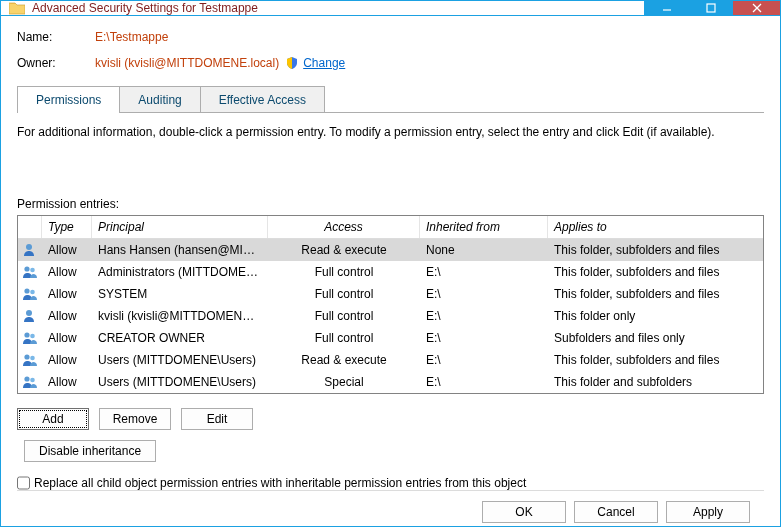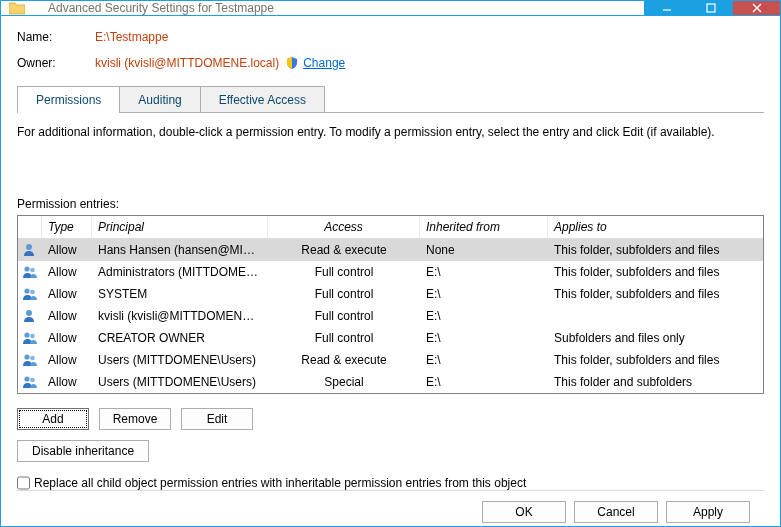--- a/index.html
+++ b/index.html
@@ -1,20 +1,20 @@
 <!DOCTYPE html>
 <html><head>
 <meta charset="utf-8">
 <style>
   * { box-sizing: border-box; font-family: "Segoe UI", Tahoma, sans-serif; font-size: 12px; }
   body { margin: 0; padding: 0; background: #fff; }
   .window { width: 781px; height: 527px; border: 1px solid #1ba1e2; position: relative; background: #fff; display: flex; flex-direction: column; }
   .titlebar { height: 30px; background: #fff; border-bottom: 1px solid #1ba1e2; display: flex; align-items: center; padding-left: 8px; }
   .titlebar .folder-icon { width: 16px; height: 14px; margin-right: 7px; }
-  .titlebar .title { flex: 1; color: #737373; margin-left: 16px; }
+  .titlebar .title { flex: 1; color: #7f1d1d; }
   .controls { display: flex; height: 100%; }
   .ctrl { width: 44px; height: 100%; display: flex; align-items: center; justify-content: center; border-left: 1px solid #1ba1e2; background: #1ba1e2; }
   .ctrl.close { width: 48px; background: #c75050; }
   .ctrl svg { stroke: #fff; stroke-width: 1.2; }
 
   .content { padding: 14px 16px 0 16px; flex: 1; display: flex; flex-direction: column; }
   .row { display: flex; align-items: center; margin-bottom: 12px; }
   .lbl { width: 78px; color: #000; }
   .val { color: #c2410c; }
   .shield { width: 14px; height: 14px; margin: 0 4px 0 6px; vertical-align: middle; }
@@ -41,21 +41,21 @@
   .c-applies { flex: 1; }
   .trow { display: flex; align-items: center; padding: 2px 0; }
   .trow.selected { background: #d9d9d9; }
   .td { padding: 2px 6px; overflow: hidden; white-space: nowrap; text-overflow: ellipsis; color: #000; }
   .td.c-icon { display:flex; align-items:center; justify-content:center; padding:0 4px; }
 
   .icon-users { width: 16px; height: 14px; }
   .btns { display: flex; gap: 10px; margin: 14px 0 10px 0; }
   .btn { min-width: 72px; padding: 3px 6px; background: #fdfdfd; border: 1px solid #adadad; color: #000; text-align: center; cursor: pointer; }
   .btn.focus { outline: 1px dotted #000; outline-offset: -3px; border: 1px solid #707070; }
-  .btn-wide { padding: 3px 14px; }
+  .btn-wide { padding: 3px 14px; margin-left: 7px; }
 
   .checkbox-row { display: flex; margin: 8px 0 0 0; }
   .checkbox-row input { margin: 0 4px 0 0; }
   .footer { border-top: 1px solid #dcdcdc; display: flex; justify-content: flex-end; gap: 8px; padding: 10px 14px; margin-top: auto; }
   .footer .btn { min-width: 84px; }
 </style>
 </head>
 <body>
 
 <div class="window">
@@ -167,20 +167,21 @@
             <div class="td c-icon">
               <svg class="icon-users" viewBox="0 0 16 14">
                 <circle cx="7" cy="4" r="3" fill="#5b9bd5"></circle>
                 <path d="M2 13 C2 9 5 8 7 8 C9 8 12 9 12 13 Z" fill="#3574c4"></path>
               </svg>
             </div>
             <div class="td c-type">Allow</div>
             <div class="td c-principal">kvisli (kvisli@MITTDOMENE.l...</div>
             <div class="td c-access">Full control</div>
             <div class="td c-inherited">E:\</div>
+            <div class="td c-applies">This folder only</div>
           </div>
           <div class="trow">
             <div class="td c-icon">
               <svg class="icon-users" viewBox="0 0 16 14">
                 <circle cx="5" cy="4" r="2.6" fill="#5b9bd5"></circle>
                 <circle cx="10.5" cy="5" r="2.3" fill="#7ab8e8"></circle>
                 <path d="M1 13 C1 9 3.5 8 5.5 8 C7.5 8 10 9 10 13 Z" fill="#3574c4"></path>
                 <path d="M8 13 C8 10 10 9 11.5 9 C13 9 15 10 15 13 Z" fill="#5b9bd5"></path>
               </svg>
             </div>

